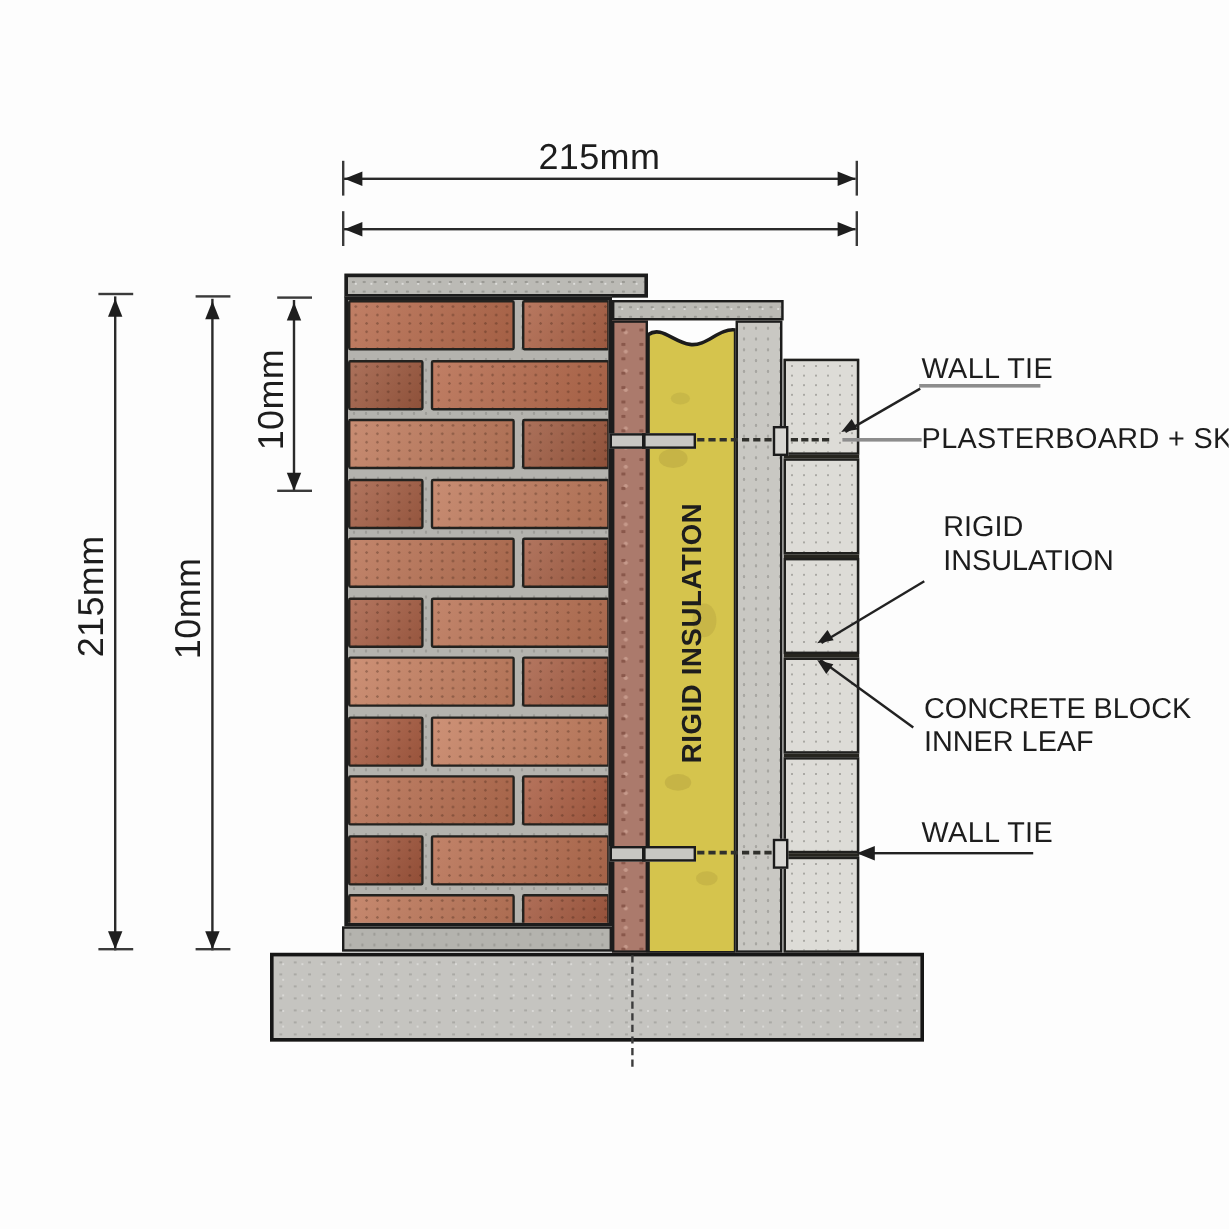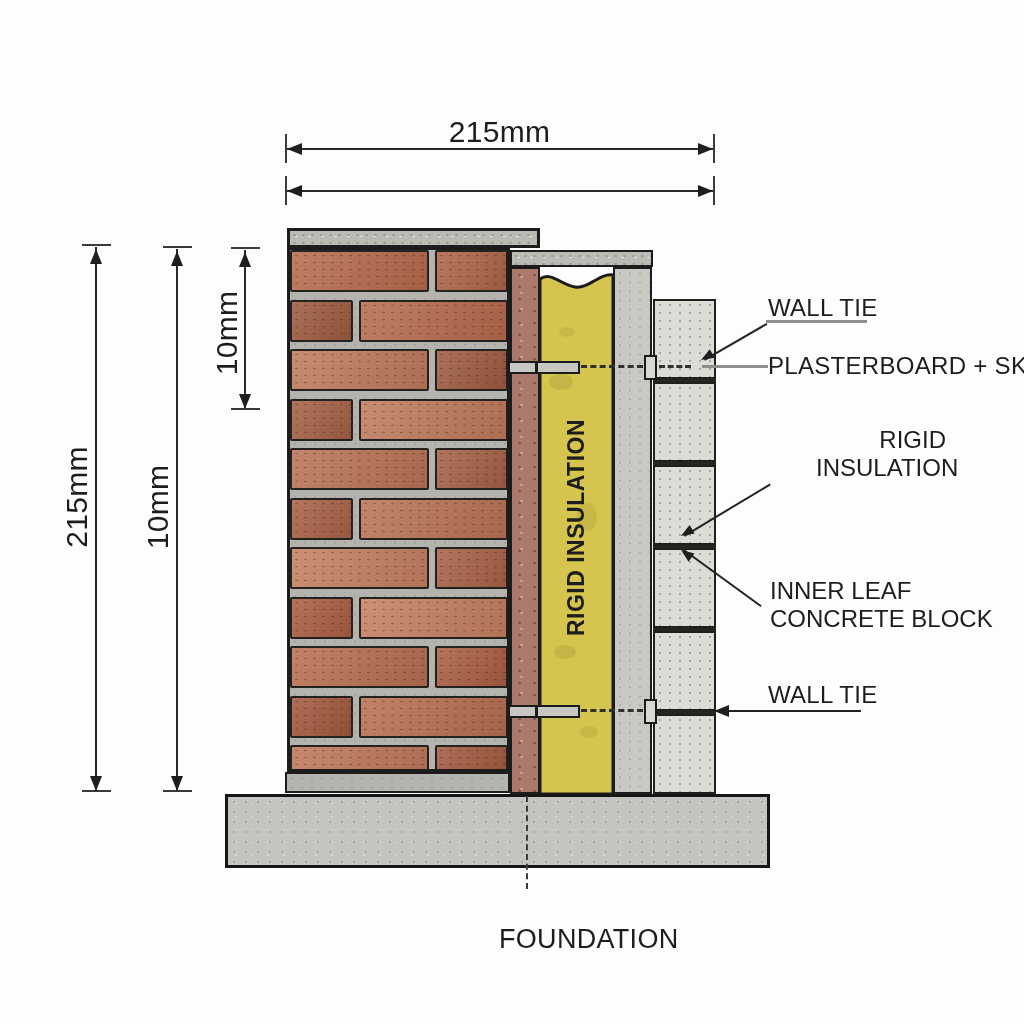--- a/index.html
+++ b/index.html
@@ -156,34 +156,33 @@
   <div class="abs tieend" style="left:644px;top:699px;width:13px;height:25px;"></div>
 
   <div class="txt" style="left:768px;top:294px;font-size:24px;">WALL TIE</div>
   <div class="abs" style="left:766px;top:320px;width:101px;height:3px;background:#8d8d8d;"></div>
   <div class="abs leader" style="left:704px;top:359px;width:72px;transform:rotate(-30deg);"></div>
   <div class="abs arr-ld" style="left:701px;top:355px;transform:rotate(-30deg);"></div>
 
   <div class="txt" style="left:768px;top:352px;font-size:24px;">PLASTERBOARD + SKIM</div>
   <div class="abs" style="left:702px;top:365px;width:66px;height:3px;background:#8d8d8d;"></div>
 
-  <div class="abs" style="left:816px;top:426px;width:130px;text-align:right;font-size:24px;line-height:1.15;color:#1d1d1d;">
+  <div class="abs" style="left:786px;top:426px;width:130px;text-align:left;font-size:24px;line-height:1.15;color:#1d1d1d;">
     <span style="display:block;">RIGID</span>
     <span style="display:block;">INSULATION</span>
   </div>
   <div class="abs leader" style="left:684px;top:535px;width:100px;transform:rotate(-31deg);"></div>
   <div class="abs arr-ld" style="left:681px;top:531px;transform:rotate(-31deg);"></div>
 
   <div class="abs" style="left:770px;top:577px;font-size:24px;line-height:1.15;color:#1d1d1d;">
+    <span style="display:block;">CONCRETE BLOCK</span>
     <span style="display:block;">INNER LEAF</span>
-    <span style="display:block;">CONCRETE BLOCK</span>
   </div>
   <div class="abs leader" style="left:684px;top:549px;width:96px;transform:rotate(36deg);"></div>
   <div class="abs arr-ld" style="left:681px;top:545px;transform:rotate(36deg);"></div>
 
   <div class="txt" style="left:768px;top:681px;font-size:24px;">WALL TIE</div>
   <div class="abs" style="left:716px;top:710px;width:145px;height:2px;background:#222;"></div>
   <div class="abs arr-l" style="left:714px;top:705px;"></div>
 
   <div class="abs" style="left:526px;top:796px;height:93px;border-left:2px dashed #3c3c3c;"></div>
-  <div class="txt" style="left:499px;top:924px;font-size:27px;">FOUNDATION</div>
 
 </div>
 
 </body></html>

